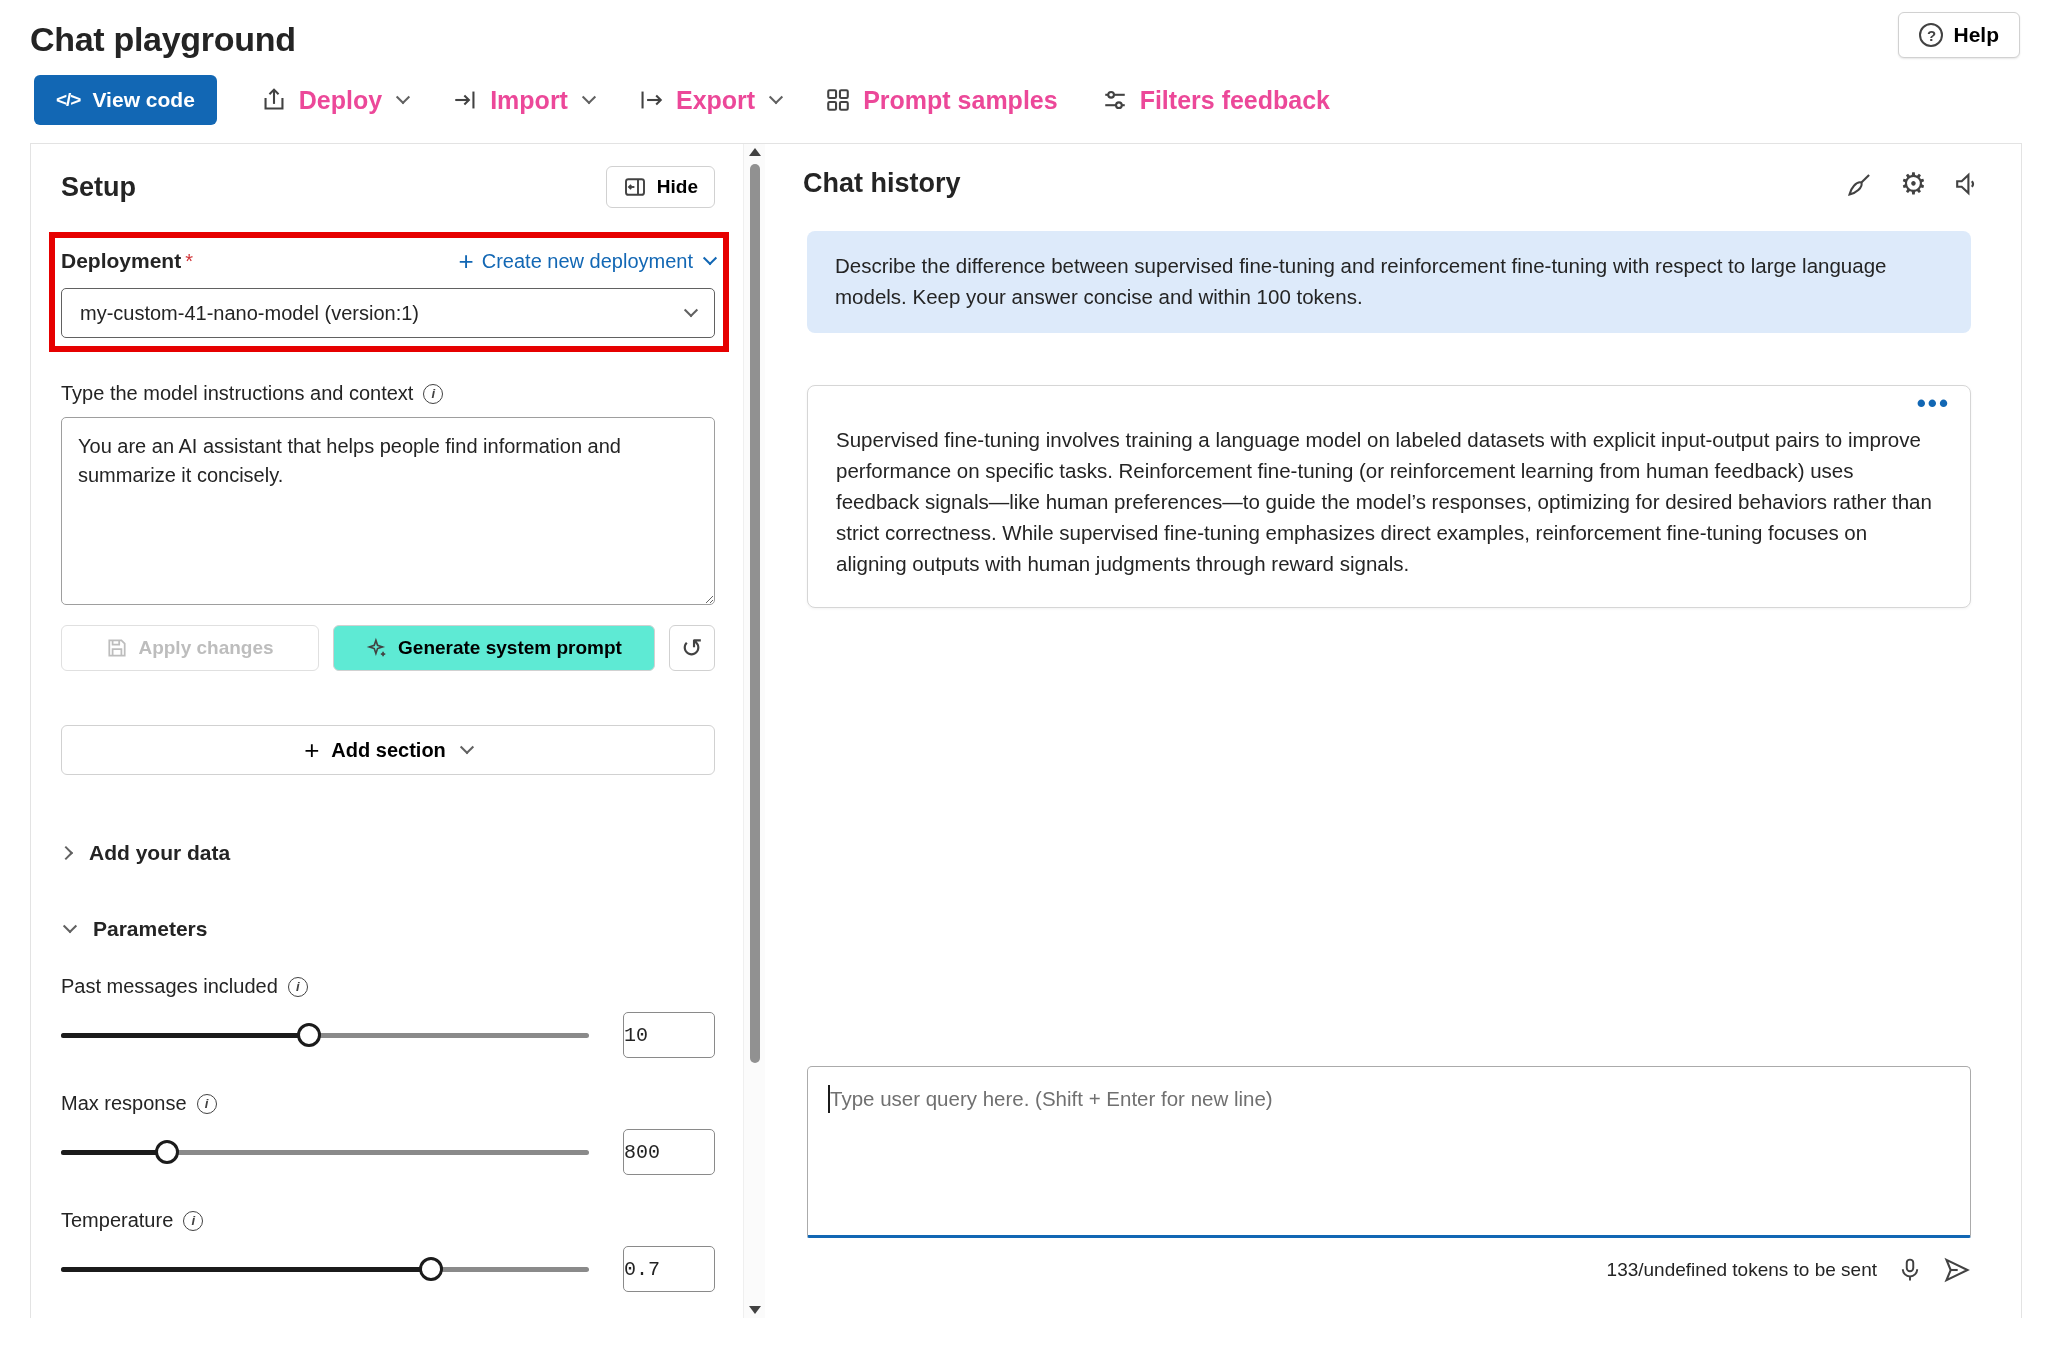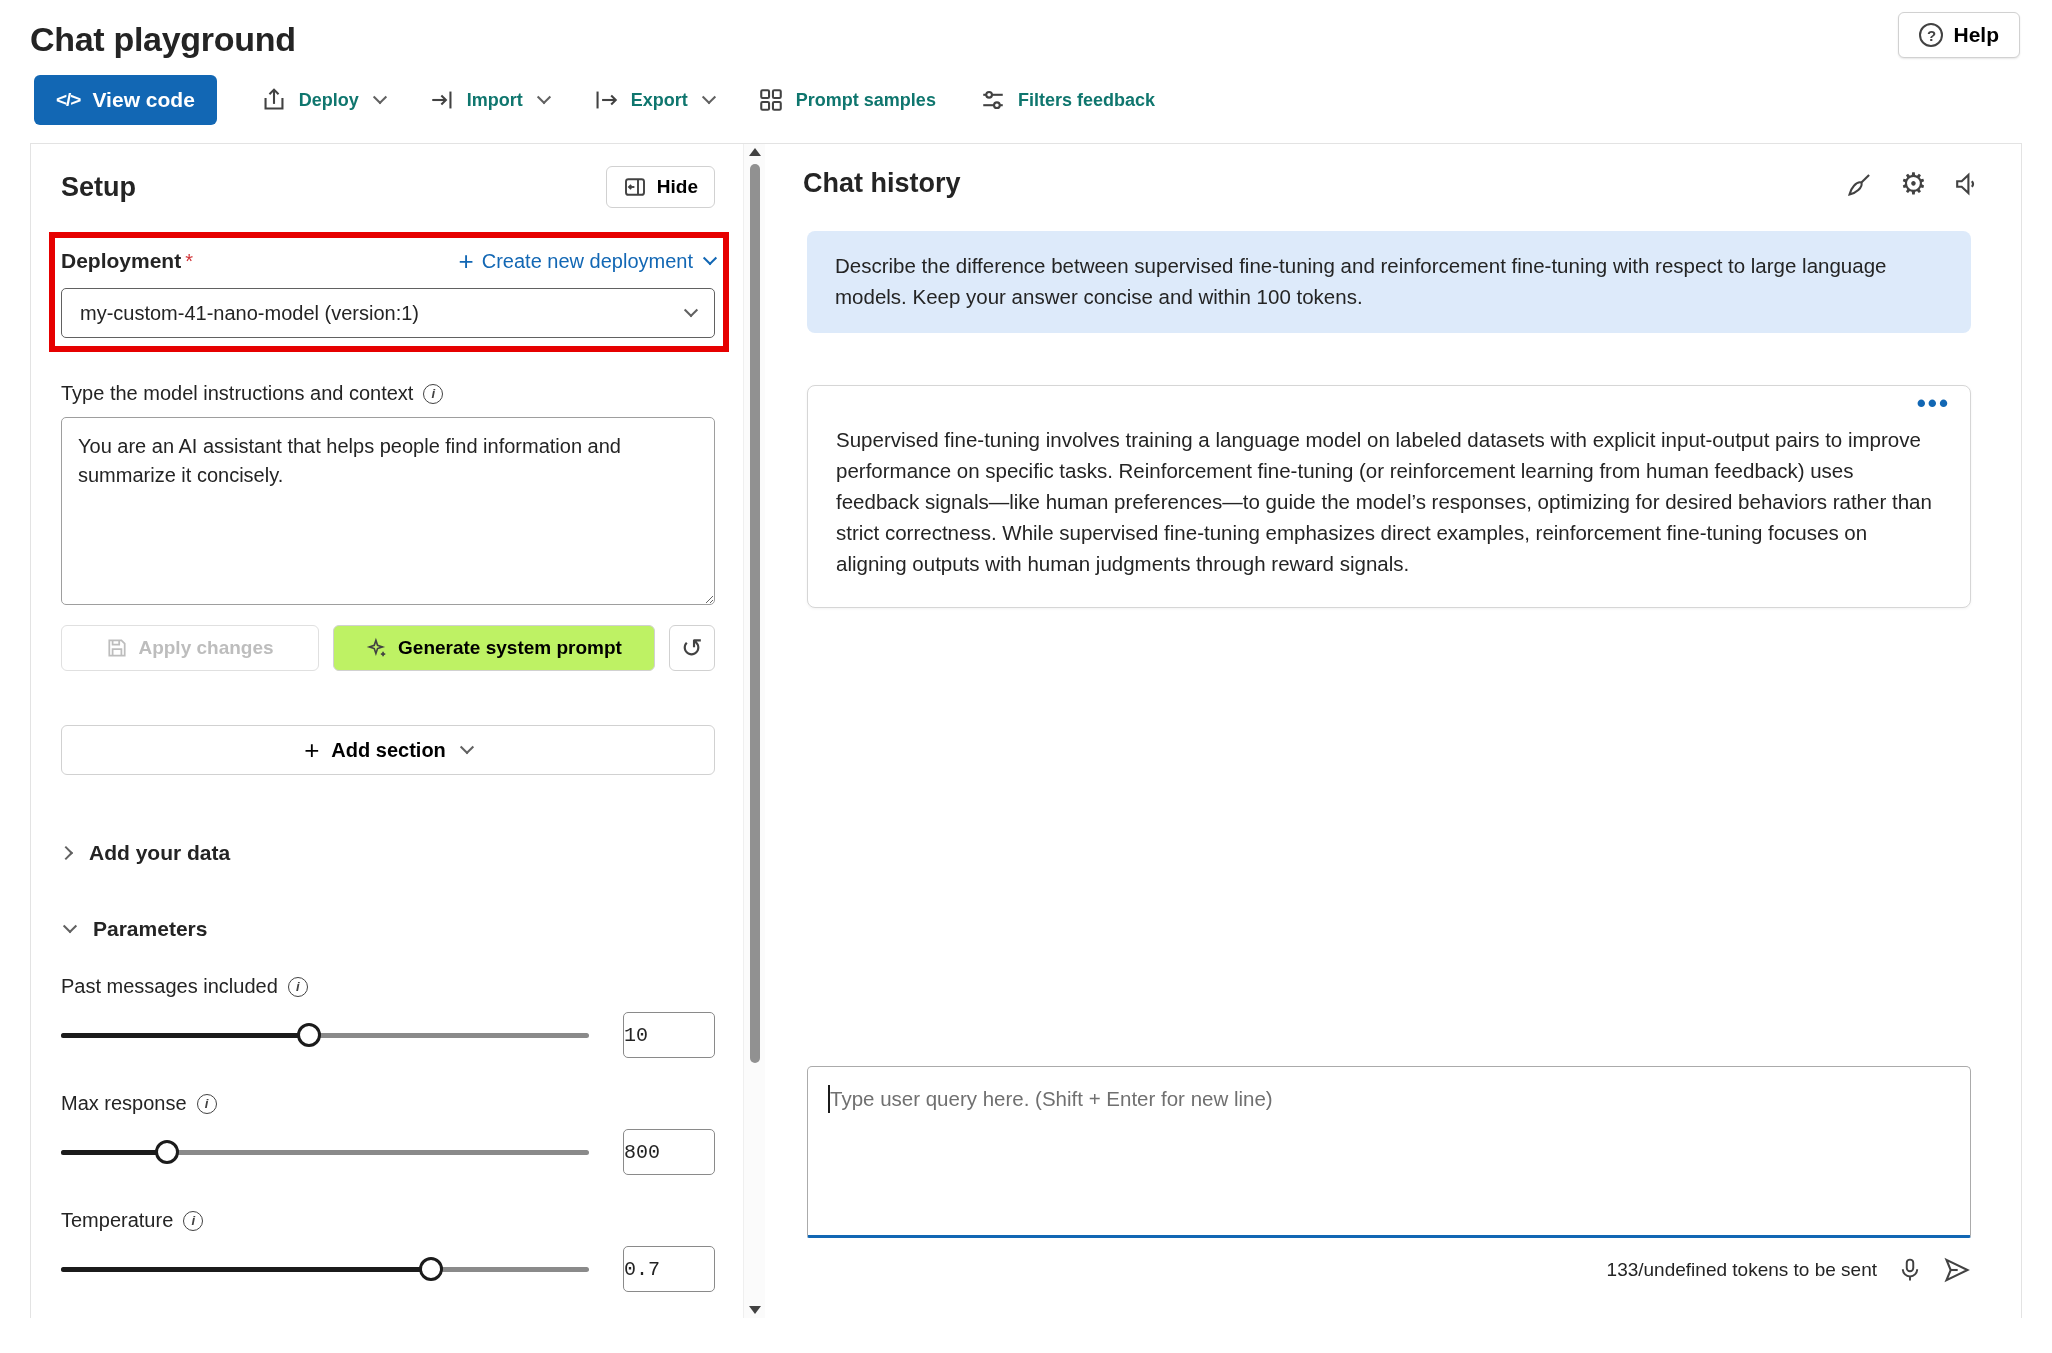--- a/index.html
+++ b/index.html
@@ -12,22 +12,22 @@
     border:1px solid #d1d1d1; border-radius:6px; background:#fff; padding:10px 20px;
     font-size:21px; font-weight:600; box-shadow:0 1px 2px rgba(0,0,0,.10); cursor:pointer; }
   .qcircle { display:inline-flex; align-items:center; justify-content:center; width:24px; height:24px;
     border:2px solid #424242; border-radius:50%; font-size:15px; font-weight:700; color:#424242; }
 
   
   .toolbar { display:flex; align-items:center; gap:44px; padding:8px 34px 18px 34px; }
   .btn-primary { display:flex; align-items:center; gap:12px; background:#1267b4; color:#fff; border:none;
     border-radius:6px; height:50px; padding:0 22px; font-size:21px; font-weight:600; cursor:pointer; }
   .code-glyph { font-size:19px; font-weight:700; letter-spacing:-1px; }
-  .tool-item { display:flex; align-items:center; gap:12px; background:none; border:none; font-size:18px;
-    font-weight:600; color:#0f766e; cursor:pointer; font-family:inherit; }
+  .tool-item { display:flex; align-items:center; gap:12px; background:none; border:none; font-size:25px;
+    font-weight:600; color:#ec4899; cursor:pointer; font-family:inherit; }
   .tool-item svg { stroke:#424242; }
 
   .chev { display:inline-block; width:10px; height:10px; border-right:2px solid #616161; border-bottom:2px solid #616161;
     transform:rotate(45deg) translate(-2px,-2px); margin-left:4px; }
   .chev.blue { border-color:#1267b4; }
   .chev.right { transform:rotate(-45deg); margin-left:0; }
 
   
   .main { display:flex; margin:0 30px; height:1175px; border:1px solid #e3e3e3; border-bottom:none; background:#fff; }
 
@@ -53,21 +53,21 @@
   .info { display:inline-flex; align-items:center; justify-content:center; width:20px; height:20px; border:1.5px solid #424242;
     border-radius:50%; font-size:13px; font-style:italic; font-weight:600; color:#424242; flex:none; }
   .sys-textarea { margin-top:12px; width:100%; height:188px; border:1px solid #9e9e9e; border-radius:5px; padding:14px 16px;
     font-size:20px; font-family:inherit; color:#242424; resize:vertical; line-height:1.45; }
 
   .btn-row { margin-top:16px; display:flex; align-items:center; gap:14px; }
   .apply-btn { flex:0 0 258px; display:flex; align-items:center; justify-content:center; gap:10px; height:46px;
     border:1px solid #e0e0e0; border-radius:6px; background:#fff; color:#bdbdbd; font-size:19px; font-weight:600; cursor:default; }
   .apply-btn svg { stroke:#bdbdbd; }
   .gen-btn { flex:1; display:flex; align-items:center; justify-content:center; gap:10px; height:46px;
-    border:1px solid #d1d1d1; border-radius:6px; background:#bef264; font-size:19px; font-weight:600; cursor:pointer; }
+    border:1px solid #d1d1d1; border-radius:6px; background:#5eead4; font-size:19px; font-weight:600; cursor:pointer; }
   .undo-btn { width:46px; height:46px; border:1px solid #d1d1d1; border-radius:6px; background:#fff; font-size:26px;
     color:#424242; cursor:pointer; display:flex; align-items:center; justify-content:center; }
 
   .add-section { margin-top:54px; width:100%; height:50px; border:1px solid #d1d1d1; border-radius:6px; background:#fff;
     display:flex; align-items:center; justify-content:center; gap:12px; font-size:20px; font-weight:700; cursor:pointer; }
 
   .collapser { margin-top:66px; display:flex; align-items:center; gap:18px; font-size:21px; font-weight:700; cursor:pointer; }
   .collapser.params { margin-top:52px; }
 
   .param { margin-top:34px; }

